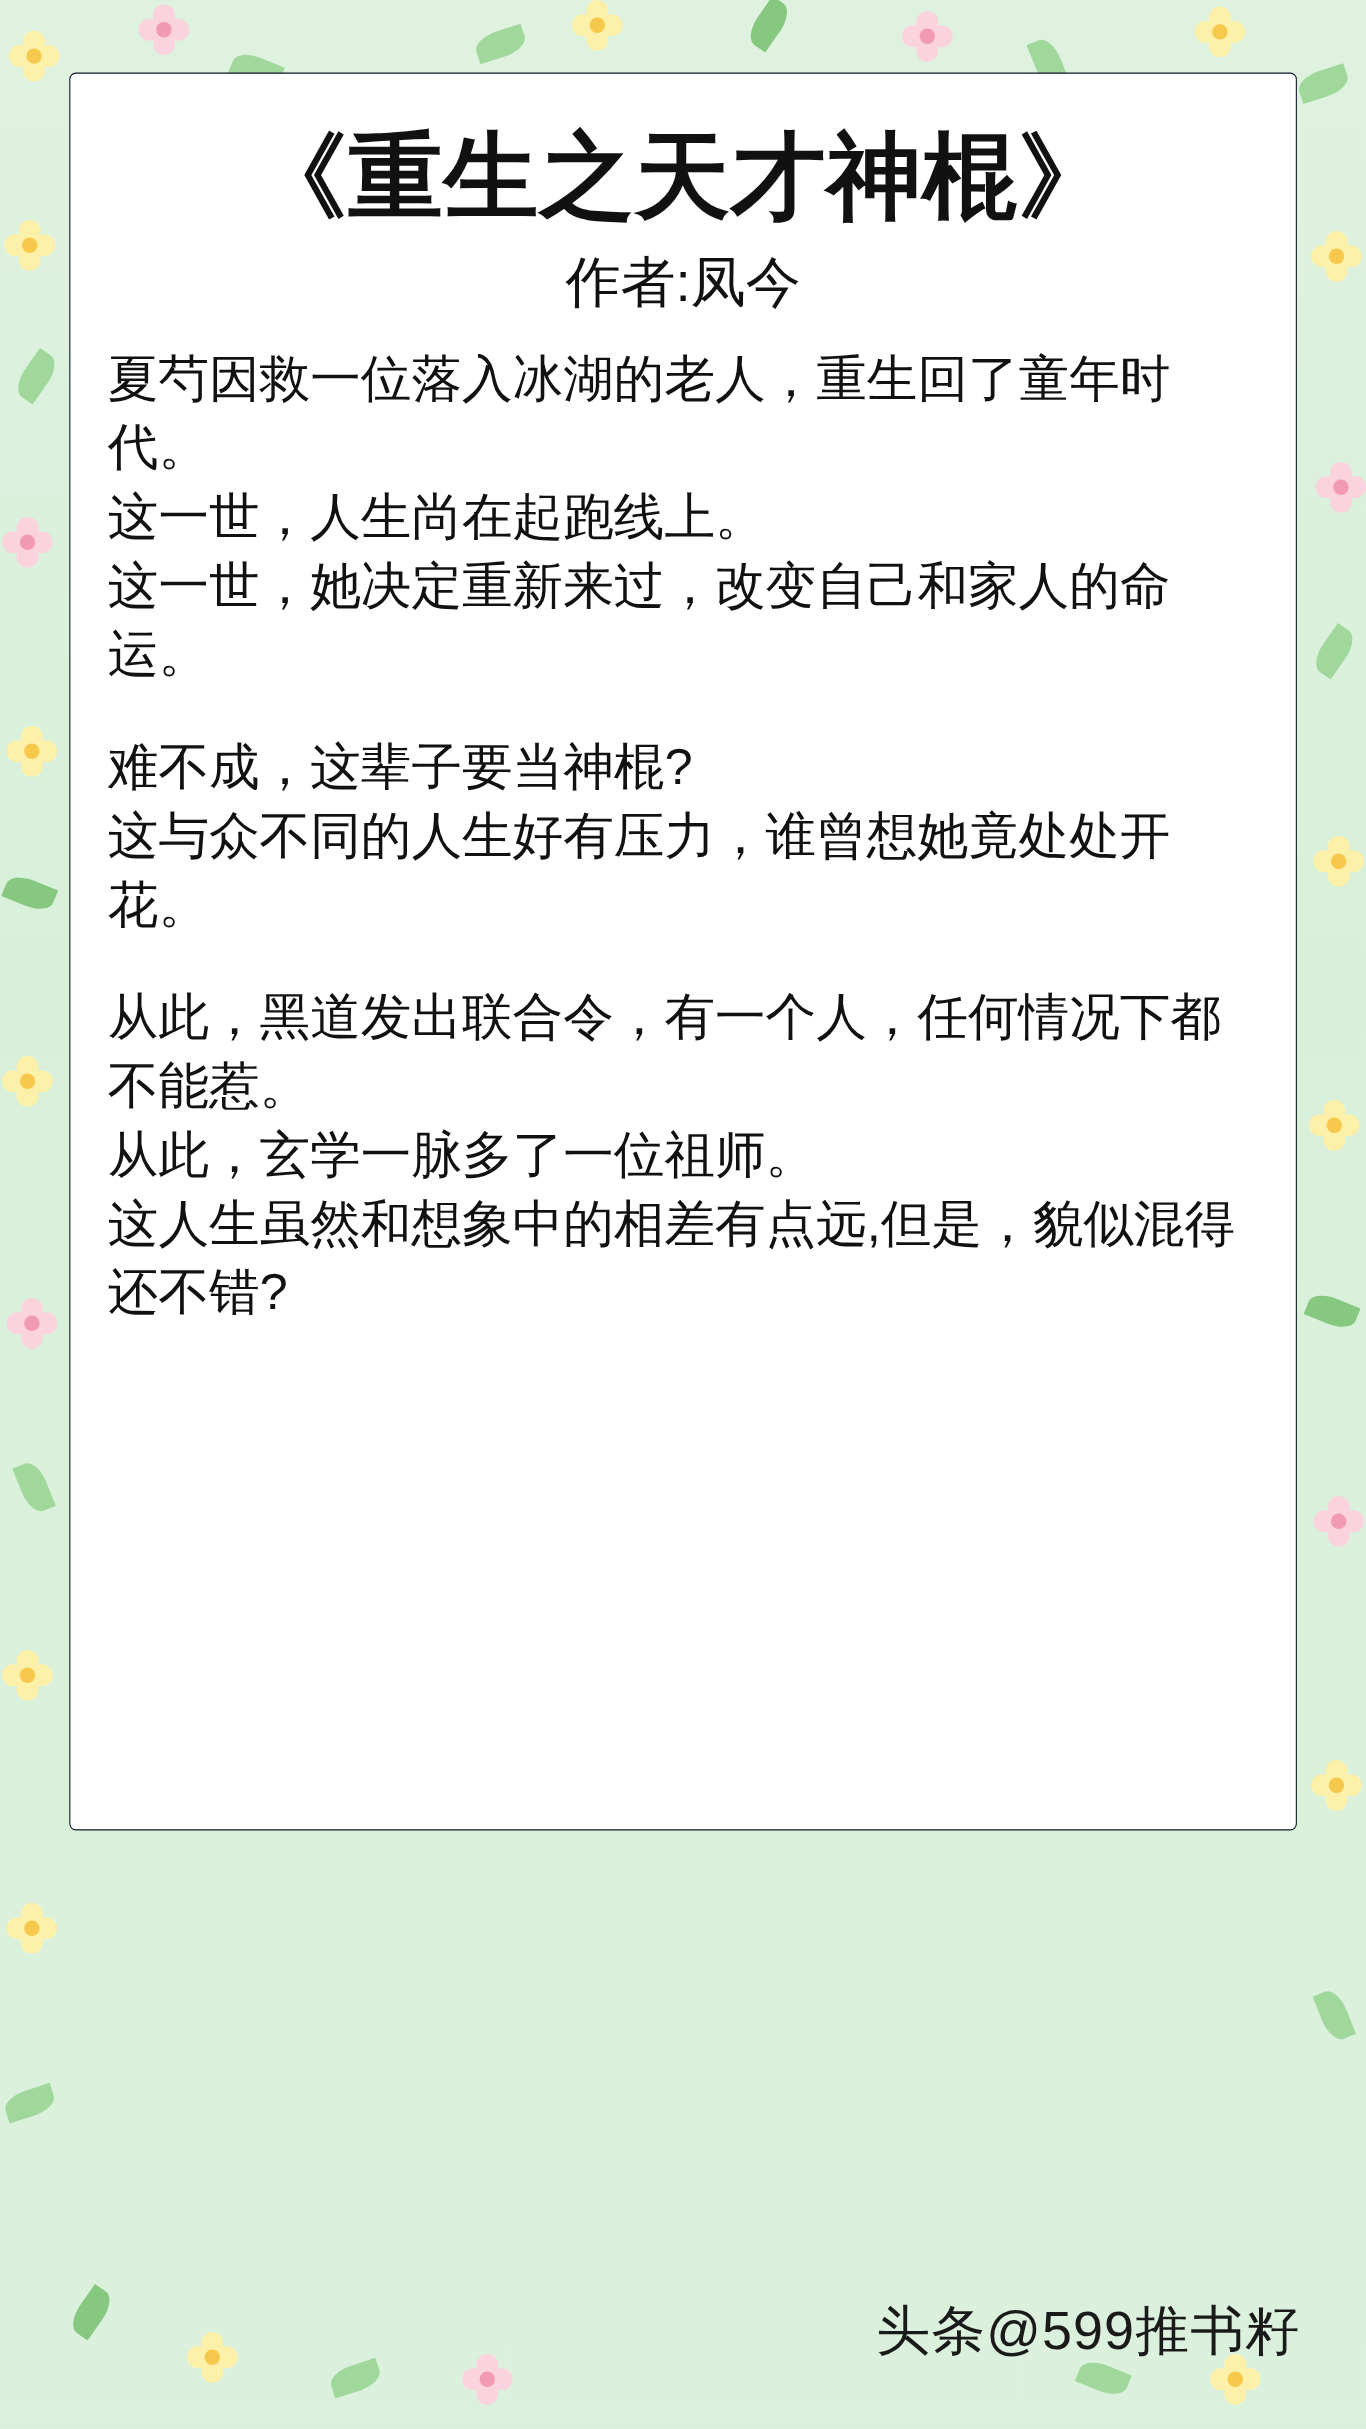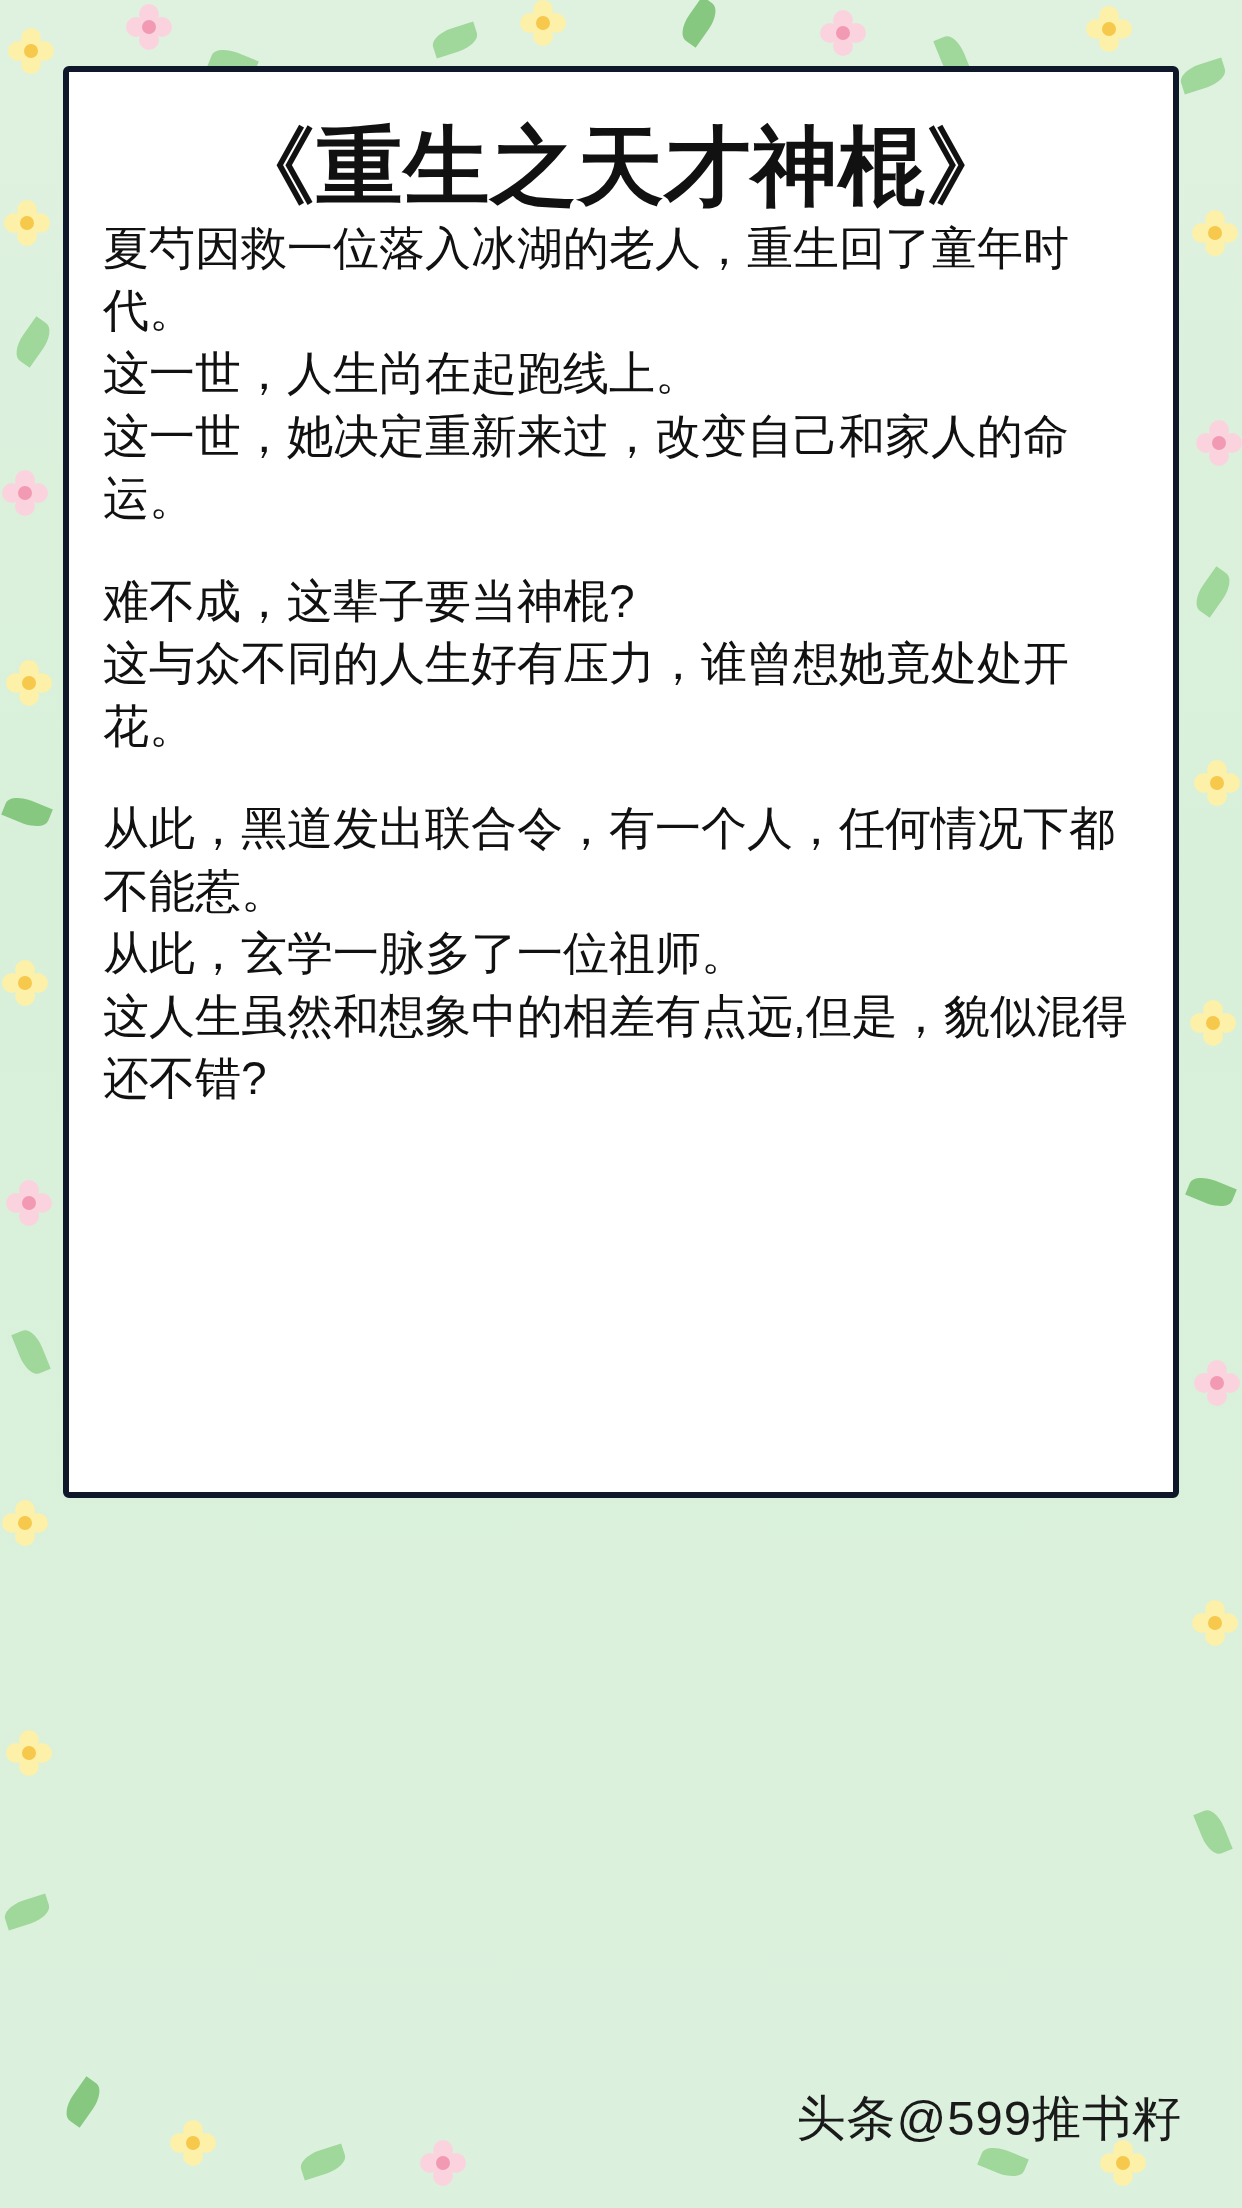--- a/index.html
+++ b/index.html
@@ -58,23 +58,23 @@
   .leaf.rot1 { transform: rotate(22deg); }
   .leaf.rot2 { transform: rotate(-55deg); }
   .leaf.rot3 { transform: rotate(68deg); }
 
   
   .card {
     position: absolute;
     left: 63px;
     top: 66px;
     width: 1116px;
-    height: 1432px;
+    height: 1598px;
     background: #ffffff;
-    border: 6px solid #0f172a;
+    border: 1px solid #0f172a;
     border-radius: 6px;
     box-sizing: border-box;
     padding: 40px 34px 20px 34px;
     overflow: hidden;
   }
 
   .title {
     font-size: 86px;
     font-weight: 700;
     text-align: center;
@@ -281,20 +281,21 @@
       <span></span>
       <span></span>
       <span></span>
       <span></span>
       <span class="core"></span>
     </div>
 </div>
 
 <div class="card">
   <div class="title">《重生之天才神棍》</div>
+  <div class="author">作者:凤今</div>
   <div class="body-text">
     <p class="para">夏芍因救一位落入冰湖的老人，重生回了童年时代。
 这一世，人生尚在起跑线上。
 这一世，她决定重新来过，改变自己和家人的命运。</p>
     <p class="para">难不成，这辈子要当神棍?
 这与众不同的人生好有压力，谁曾想她竟处处开花。</p>
     <p class="para">从此，黑道发出联合令，有一个人，任何情况下都不能惹。
 从此，玄学一脉多了一位祖师。
 这人生虽然和想象中的相差有点远,但是，貌似混得还不错?</p>
   </div>

